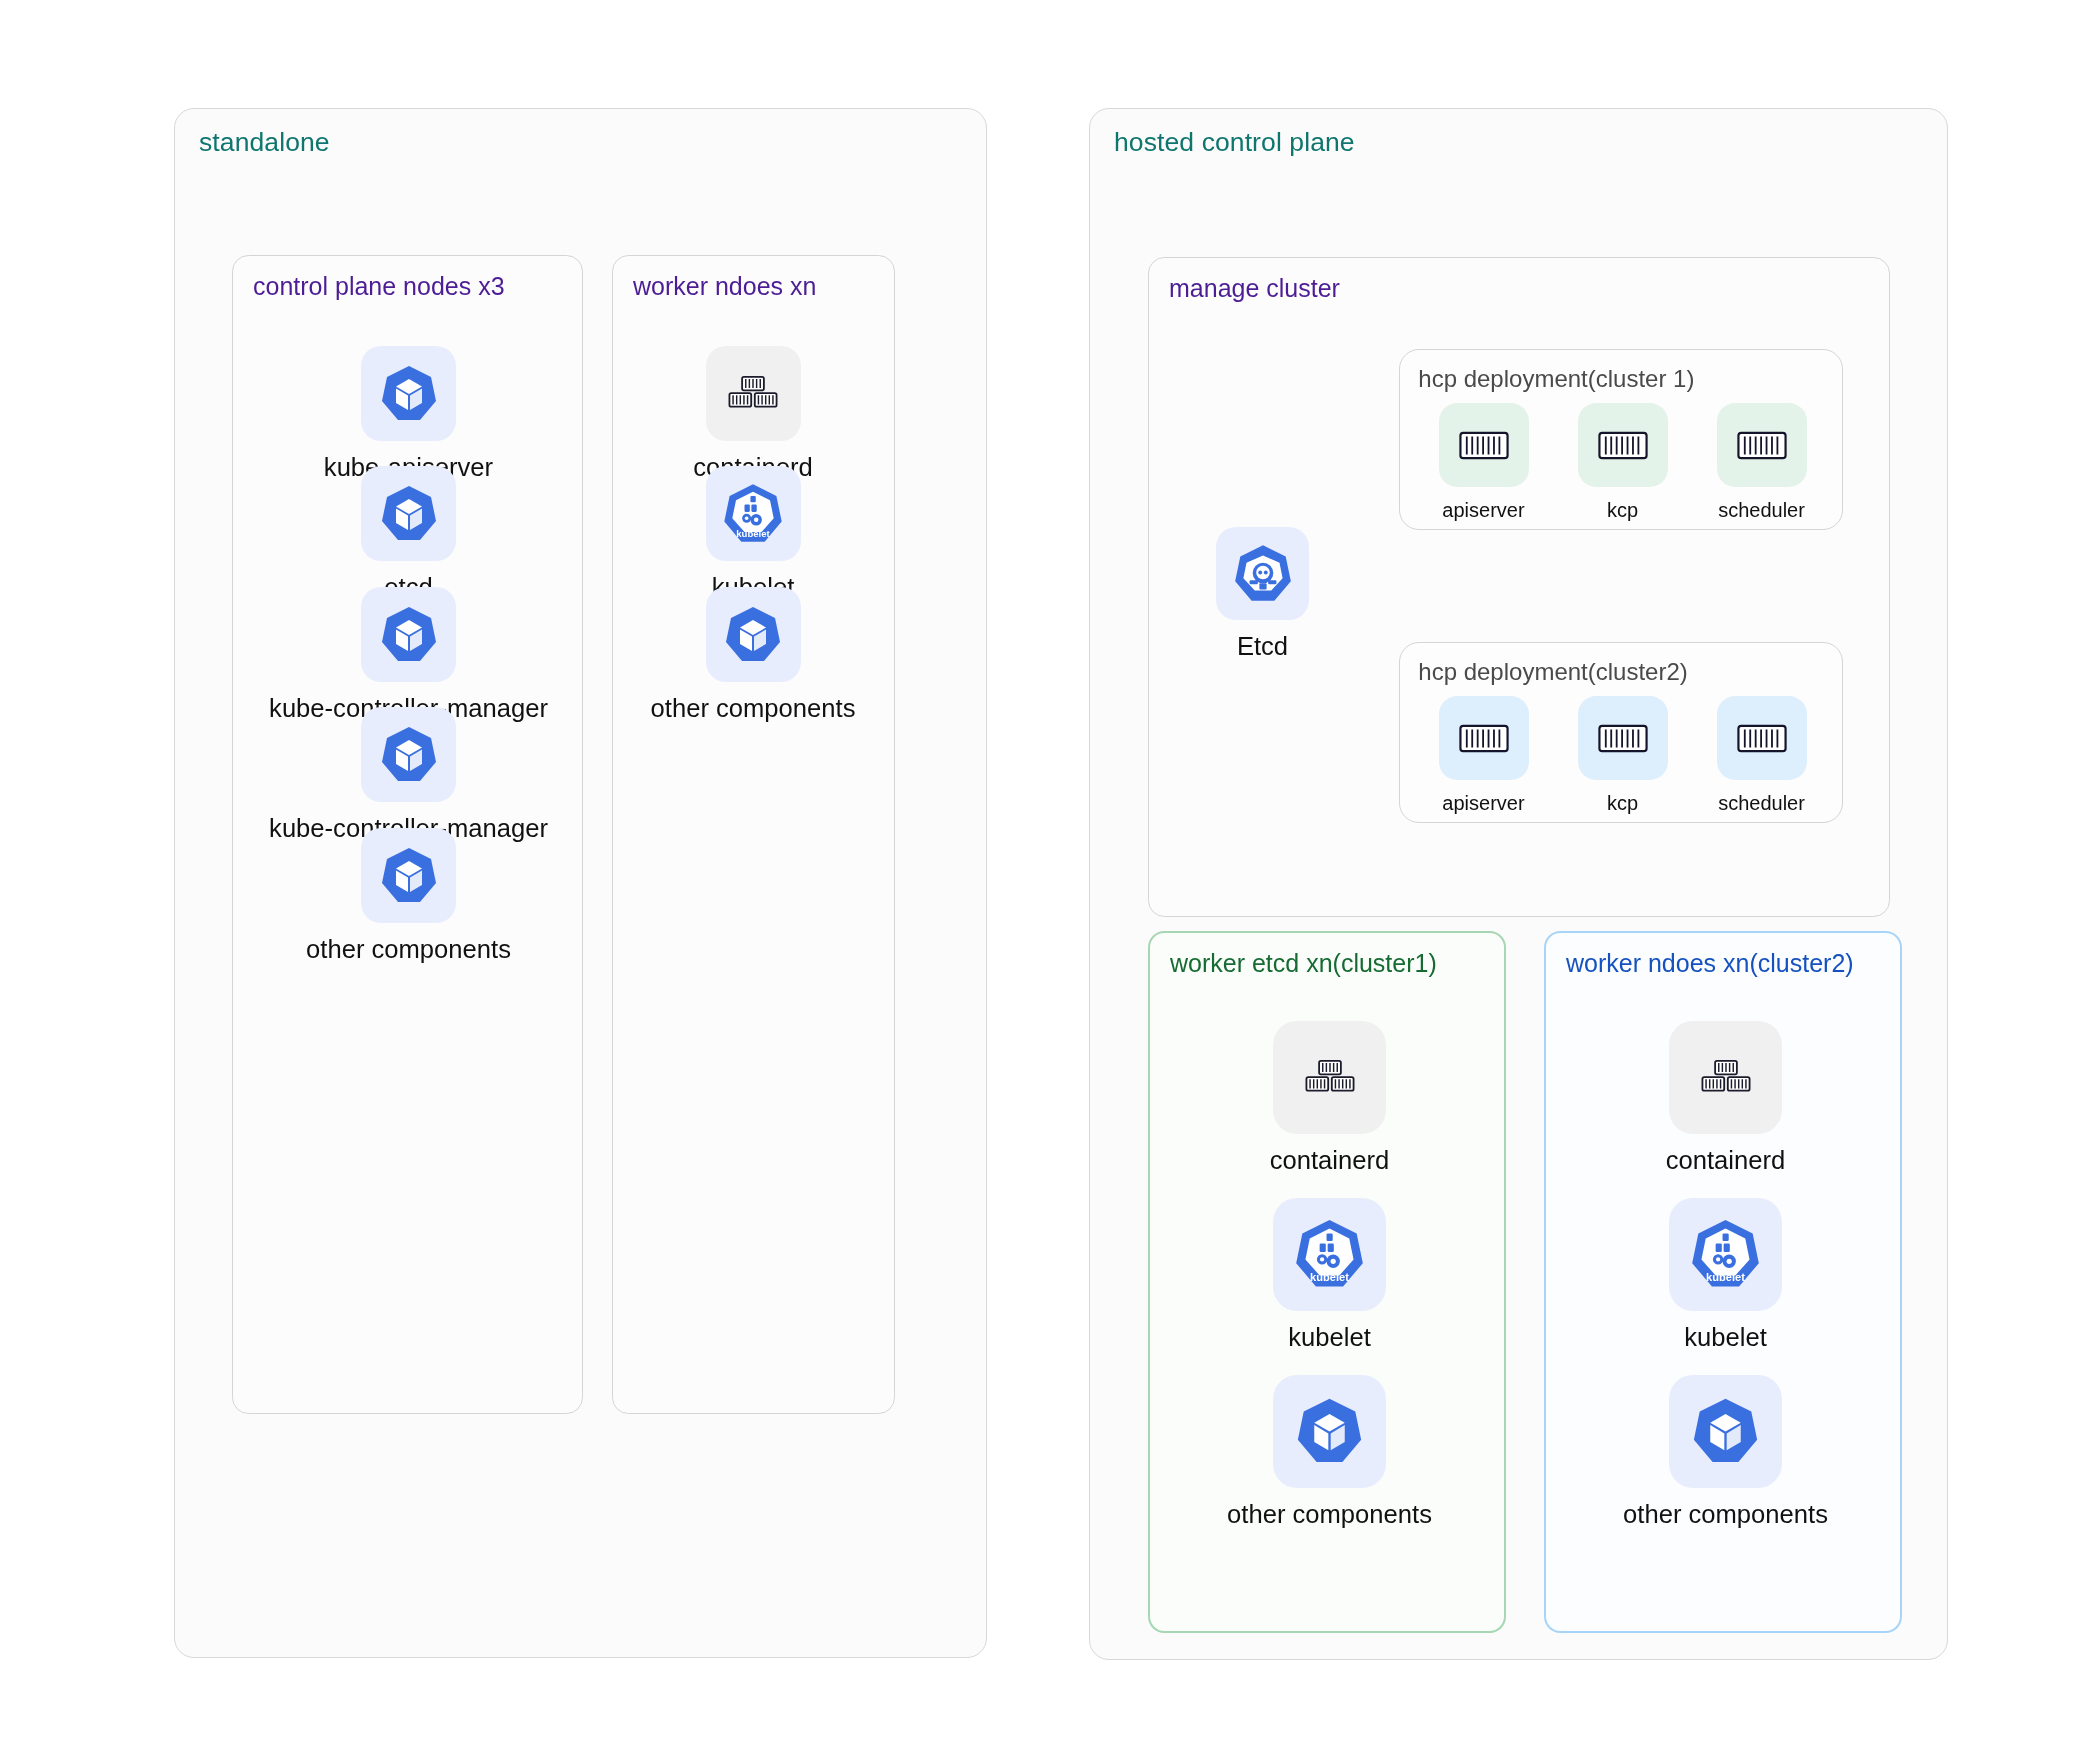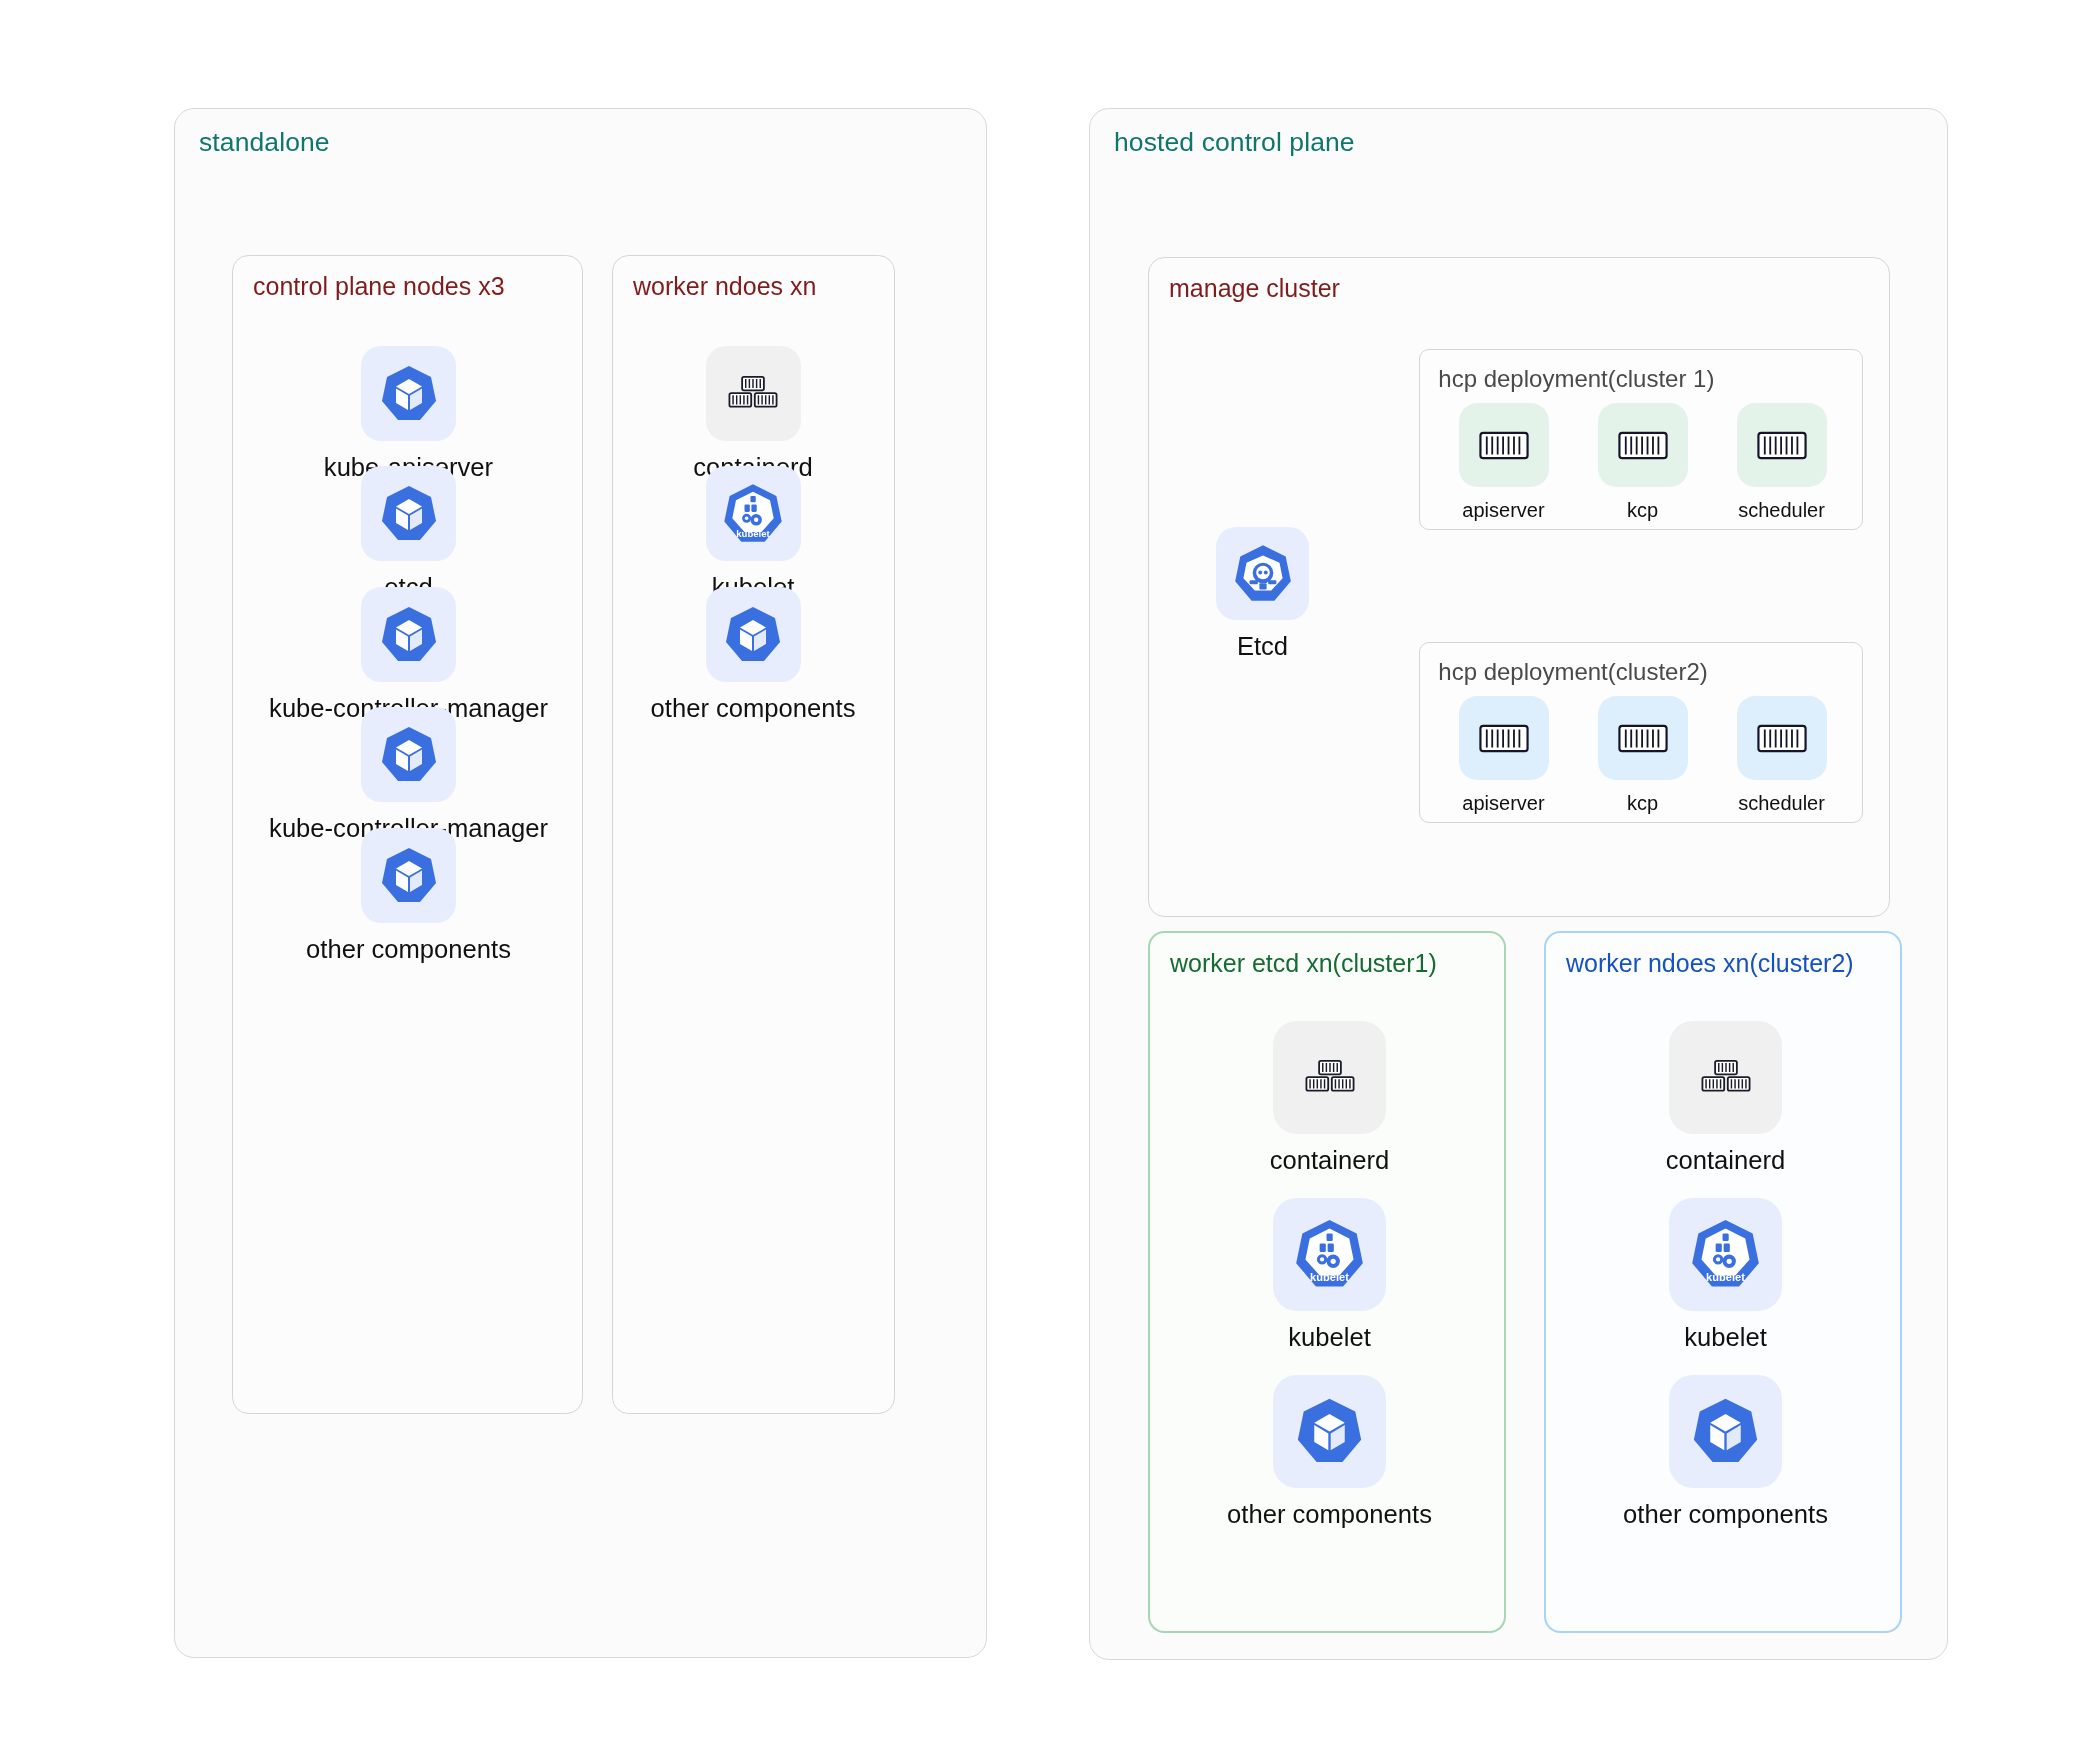--- a/index.html
+++ b/index.html
@@ -32,29 +32,28 @@
     position: absolute;
     background: #fcfcfc;
     border: 1.8px solid #d5d5d5;
     border-radius: 16.4px;
   }
   .subpanel > .panel-title {
     position: absolute;
     left: 20px;
     top: 16.4px;
     font-size: 25px;
-    color: #7f1d1d;
+    color: #4c1d95;
     white-space: nowrap;
   }
   .grouppanel {
     position: absolute;
     background: #fdfdfd;
     border: 1.8px solid #d5d5d5;
-    border-radius: 10px;
-    margin-left: 20px;
+    border-radius: 20px;
   }
   .grouppanel > .panel-title {
     position: absolute;
     left: 18.3px;
     top: 14.6px;
     font-size: 24px;
     color: #4a4a4a;
     white-space: nowrap;
   }
 

